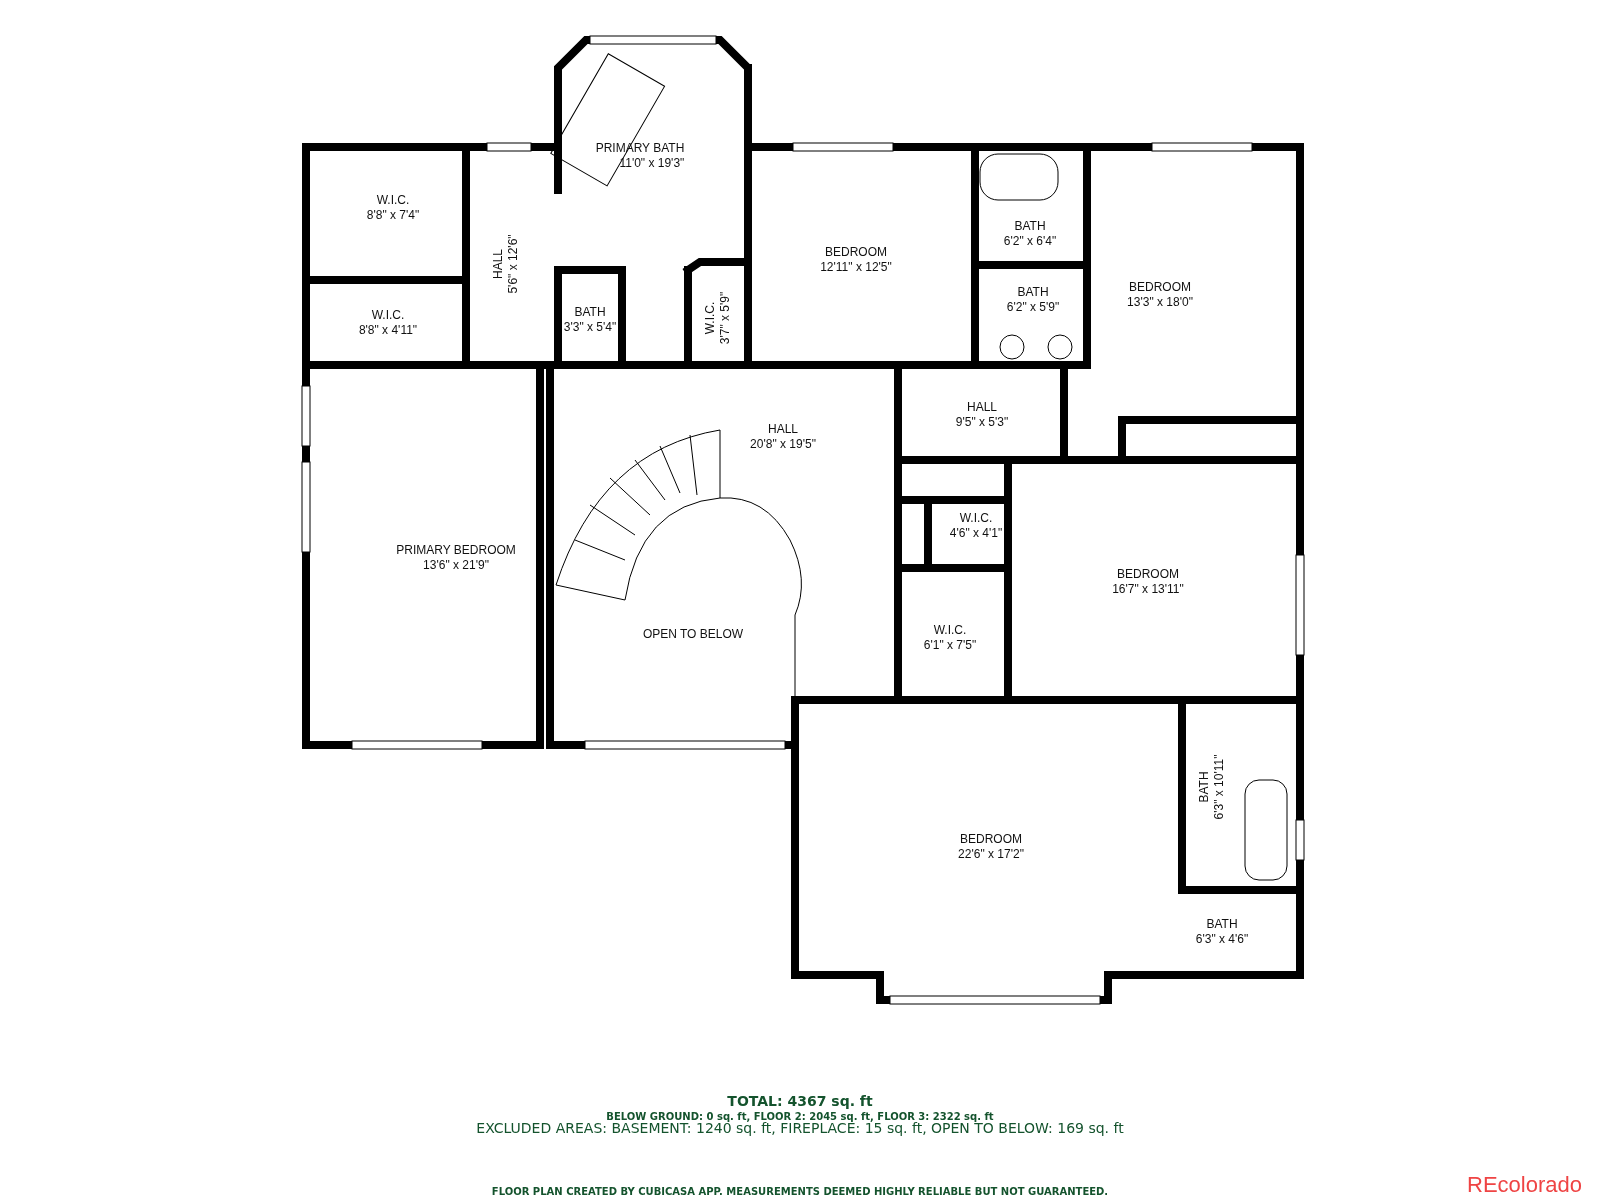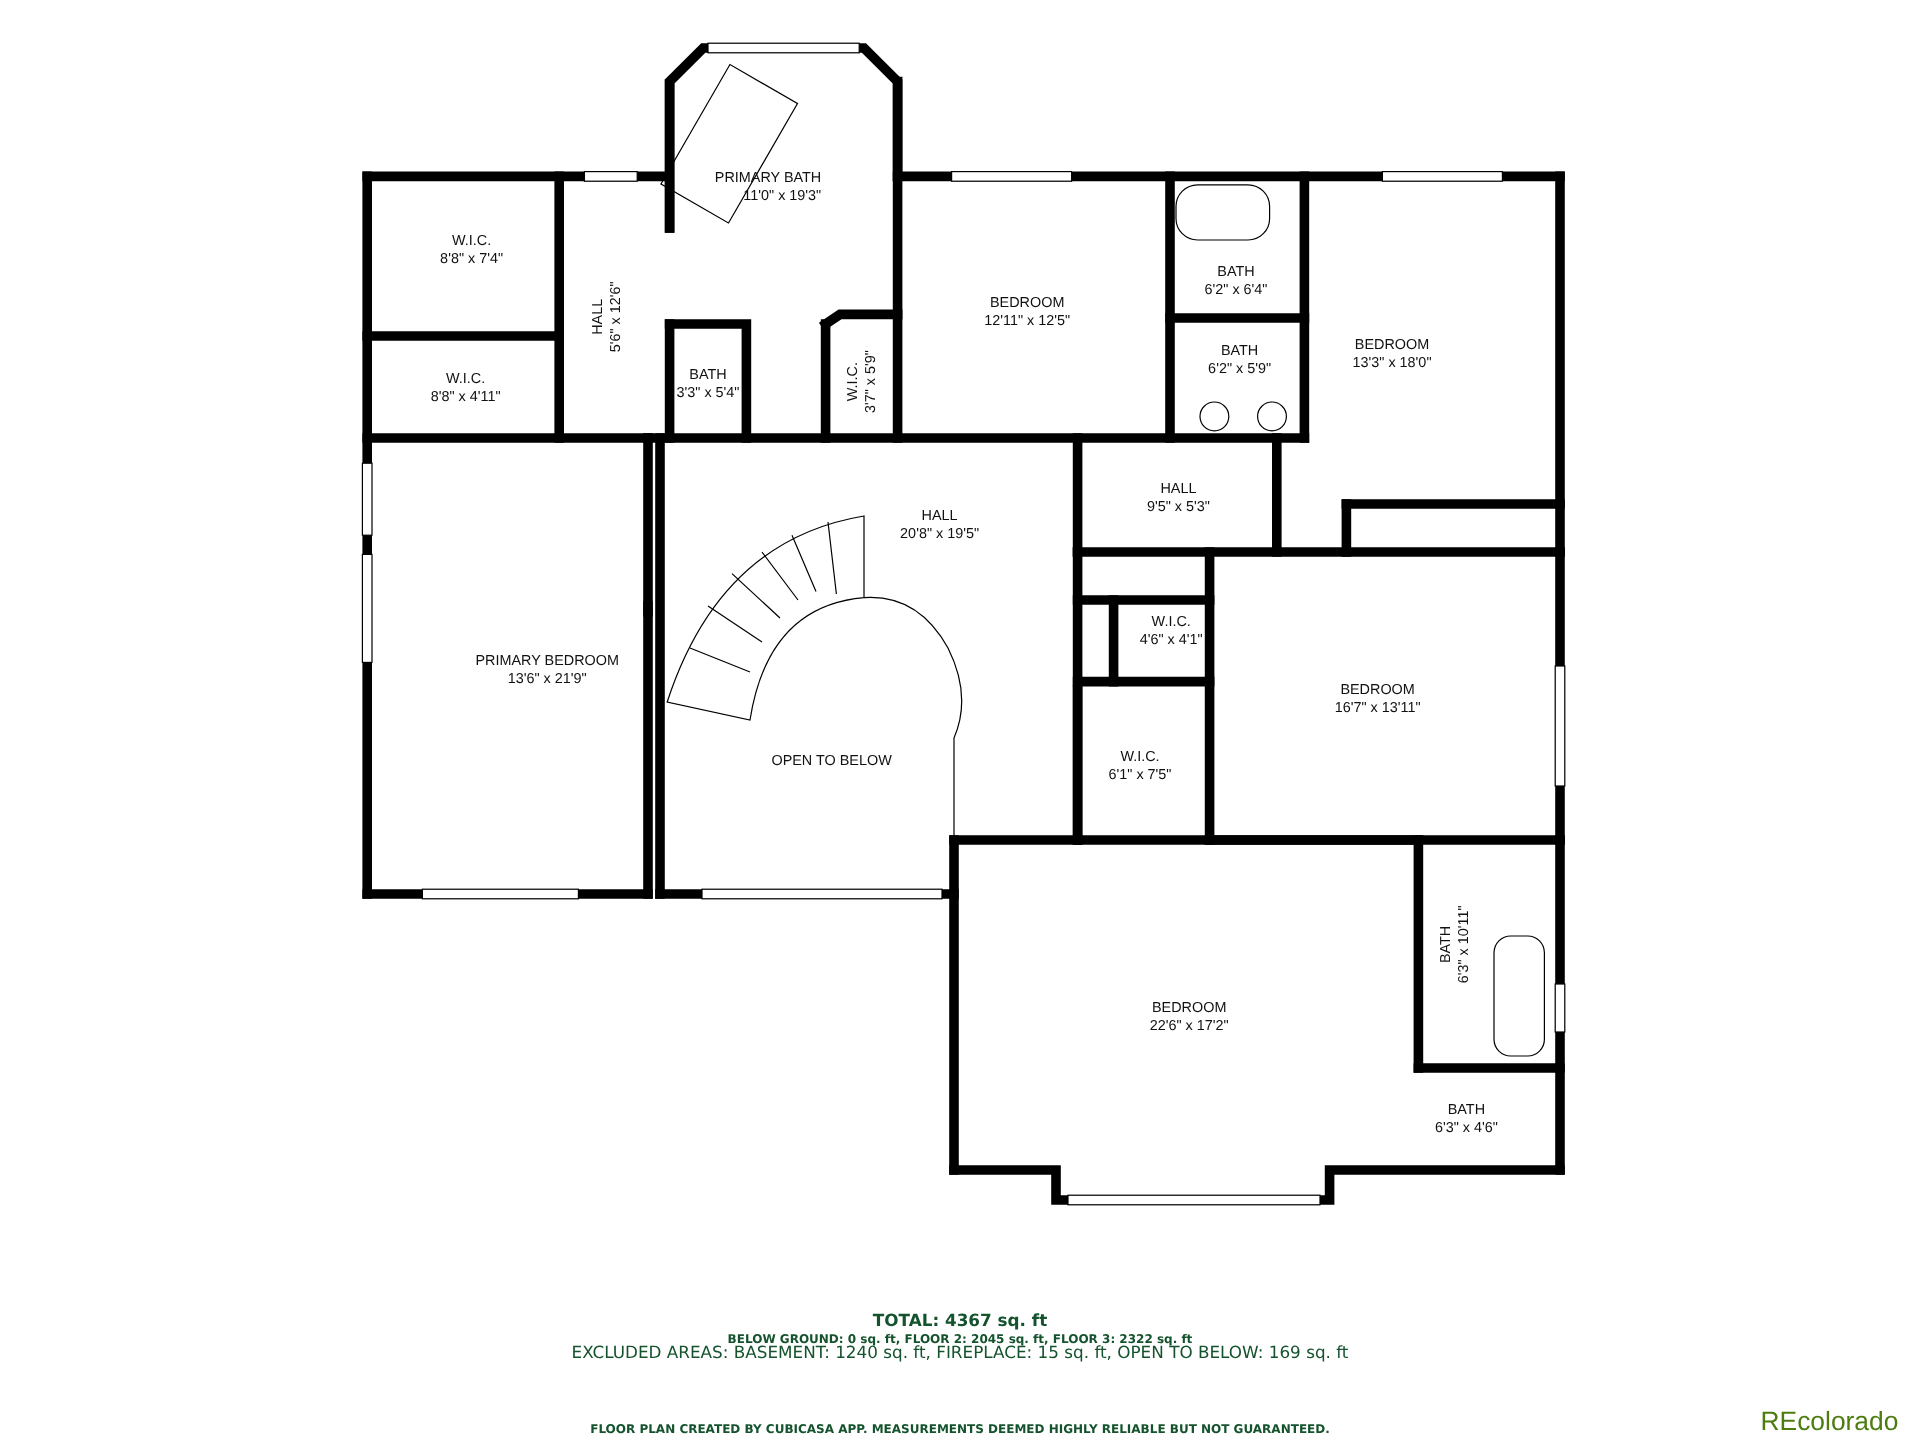--- a/index.html
+++ b/index.html
@@ -5,21 +5,21 @@
   html,body{margin:0;padding:0;background:#fff;}
   body{width:1600px;height:1200px;position:relative;overflow:hidden;font-family:"Liberation Sans",sans-serif;color:#111;}
   #plan{position:absolute;left:0;top:0;width:1600px;height:1200px;}
   .room-label{position:absolute;transform:translate(-50%,-50%);text-align:center;font-size:12px;line-height:15px;white-space:nowrap;color:#111;}
   .room-label.vert{transform:translate(-50%,-50%) rotate(-90deg);}
   .footer{position:absolute;left:0;width:1600px;text-align:center;font-family:"DejaVu Sans",sans-serif;color:#14532d;}
   #total{top:1093px;font-size:14px;font-weight:bold;}
   #line1{top:1111px;font-size:10px;font-weight:bold;}
   #line2{top:1076px;font-size:14px;margin-top:44px;}
   #disclaimer{top:1186px;font-size:10px;font-weight:bold;}
-  #brand{position:absolute;right:18px;top:1172px;font-size:22px;color:#4d7c0f;font-family:"Liberation Sans",sans-serif;}
+  #brand{position:absolute;right:18px;top:1172px;font-size:22px;color:#ef4444;font-family:"Liberation Sans",sans-serif;}
 </style>
 </head>
 <body>
 
 <svg id="plan" viewBox="0 0 1600 1200" xmlns="http://www.w3.org/2000/svg">
   <g fill="none" stroke="#000" stroke-width="8" stroke-linecap="square">
 
     <path d="M306 147 L556 147"></path>
     <path d="M306 147 L306 745"></path>
     <path d="M306 745 L540 745"></path>

